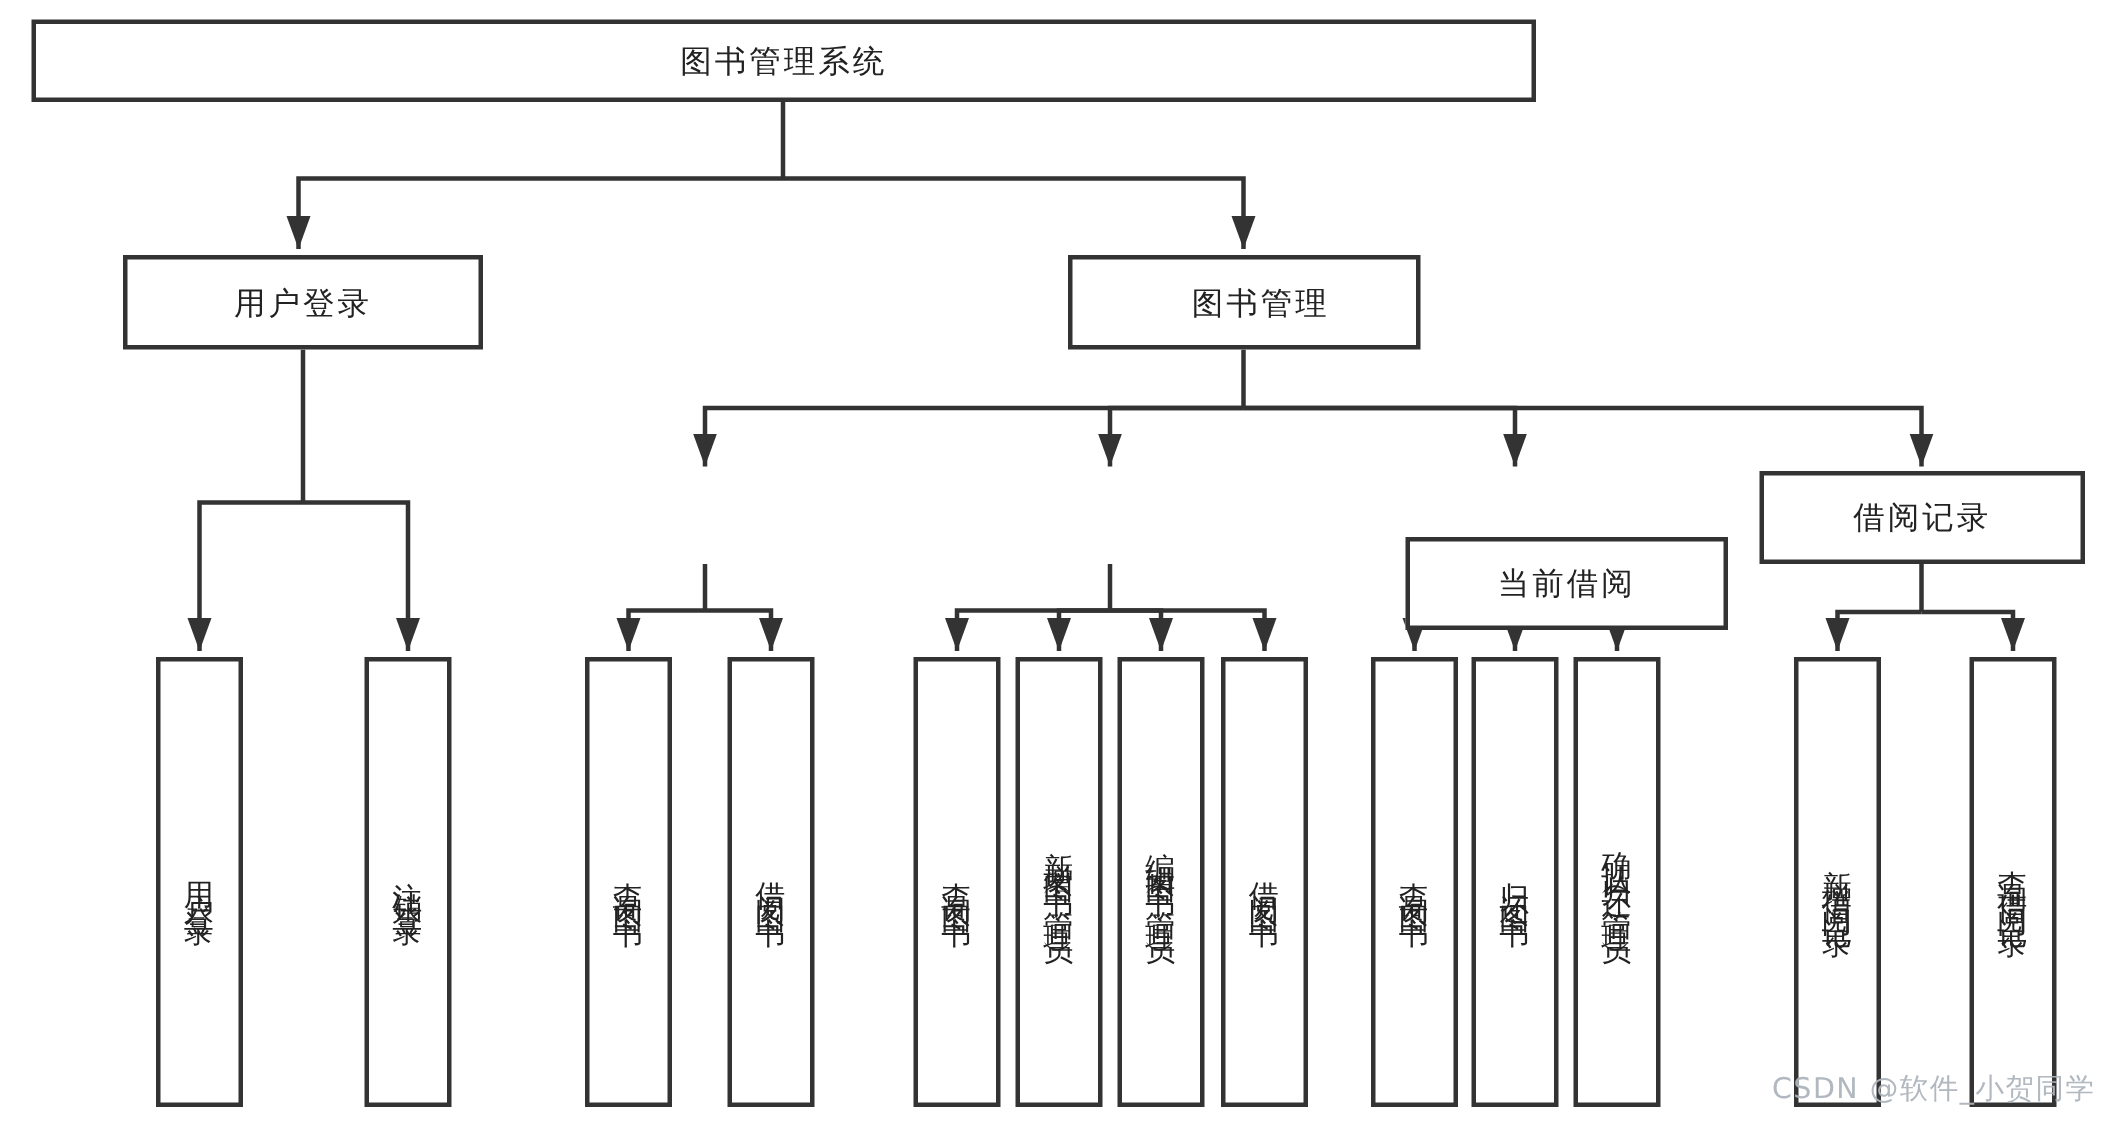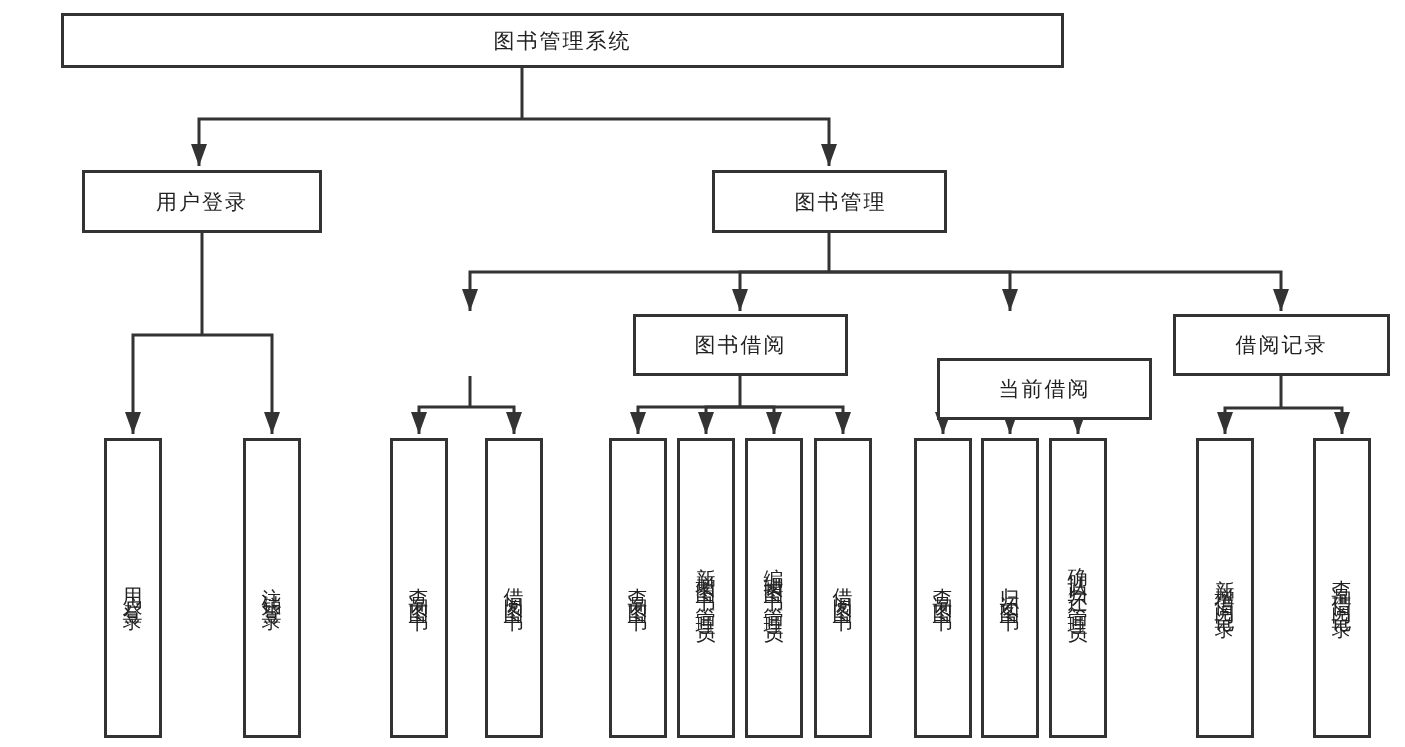--- a/index.html
+++ b/index.html
@@ -32,21 +32,21 @@
   .node.leaf {
     writing-mode: vertical-rl;
     text-orientation: mixed;
     font-size: 20px;
     letter-spacing: 8px;
     line-height: 1;
     width: 58px;
     top: 438px;
     height: 300px;
   }
-  .node.root   { left: 21px;  top: 13px;  width: 1003px; height: 55px; margin-left: 40px; }
+  .node.root   { left: 21px;  top: 13px;  width: 1003px; height: 55px; }
   .node.lvl2   { top: 170px;  height: 63px; }
   .node.lvl3   { top: 314px;  height: 62px; width: 215px; }
 
   .watermark {
     position: absolute;
     right: 8px;
     top: 713px;
     font-size: 19px;
     color: rgba(173, 180, 188, 0.95);
     letter-spacing: 1px;
@@ -105,21 +105,20 @@
       <path d="M1281,408 L1225,408 L1225,434" marker-end="url(#arw)"></path>
       <path d="M1281,408 L1342,408 L1342,434" marker-end="url(#arw)"></path>
     </g>
   </svg>
 
   <div class="node root h">图书管理系统</div>
 
   <div class="node lvl2 h" style="left:82px; width:240px;">用户登录</div>
   <div class="node lvl2 h" style="left:712px; width:235px;padding-left:22px;">图书管理</div>
 
-  <div class="node lvl3 h" style="left:633px;">图书借阅</div>
   <div class="node lvl3 h" style="left:937px;margin-top:44px;">当前借阅</div>
   <div class="node lvl3 h" style="left:1173px; width:217px;">借阅记录</div>
 
   <div class="node leaf" style="left:104px;">用户登录</div>
   <div class="node leaf" style="left:243px;">注销登录</div>
 
   <div class="node leaf" style="left:390px;">查询图书</div>
   <div class="node leaf" style="left:485px;">借阅图书</div>
 
   <div class="node leaf" style="left:609px;">查询图书</div>
@@ -127,14 +126,15 @@
   <div class="node leaf" style="left:745px;">编辑图书（管理员）</div>
   <div class="node leaf" style="left:814px;">借阅图书</div>
 
   <div class="node leaf" style="left:914px;">查询图书</div>
   <div class="node leaf" style="left:981px;">归还图书</div>
   <div class="node leaf" style="left:1049px;">确认归还（管理员）</div>
 
   <div class="node leaf" style="left:1196px;">新增借阅记录</div>
   <div class="node leaf" style="left:1313px;">查询借阅记录</div>
 
+  <div class="watermark">CSDN @软件_小贺同学</div>
 
 </div>
 
 </body></html>

